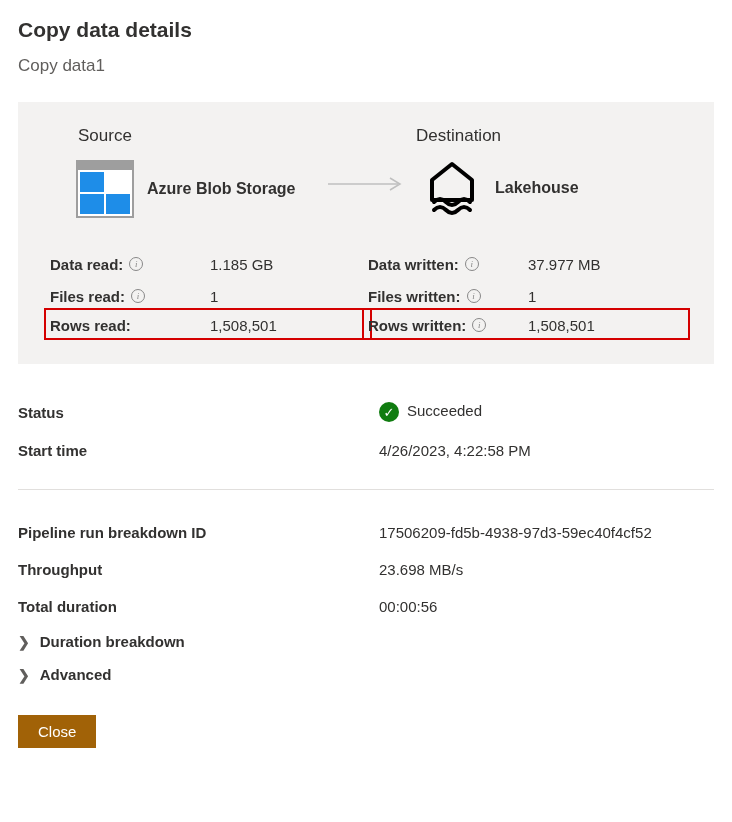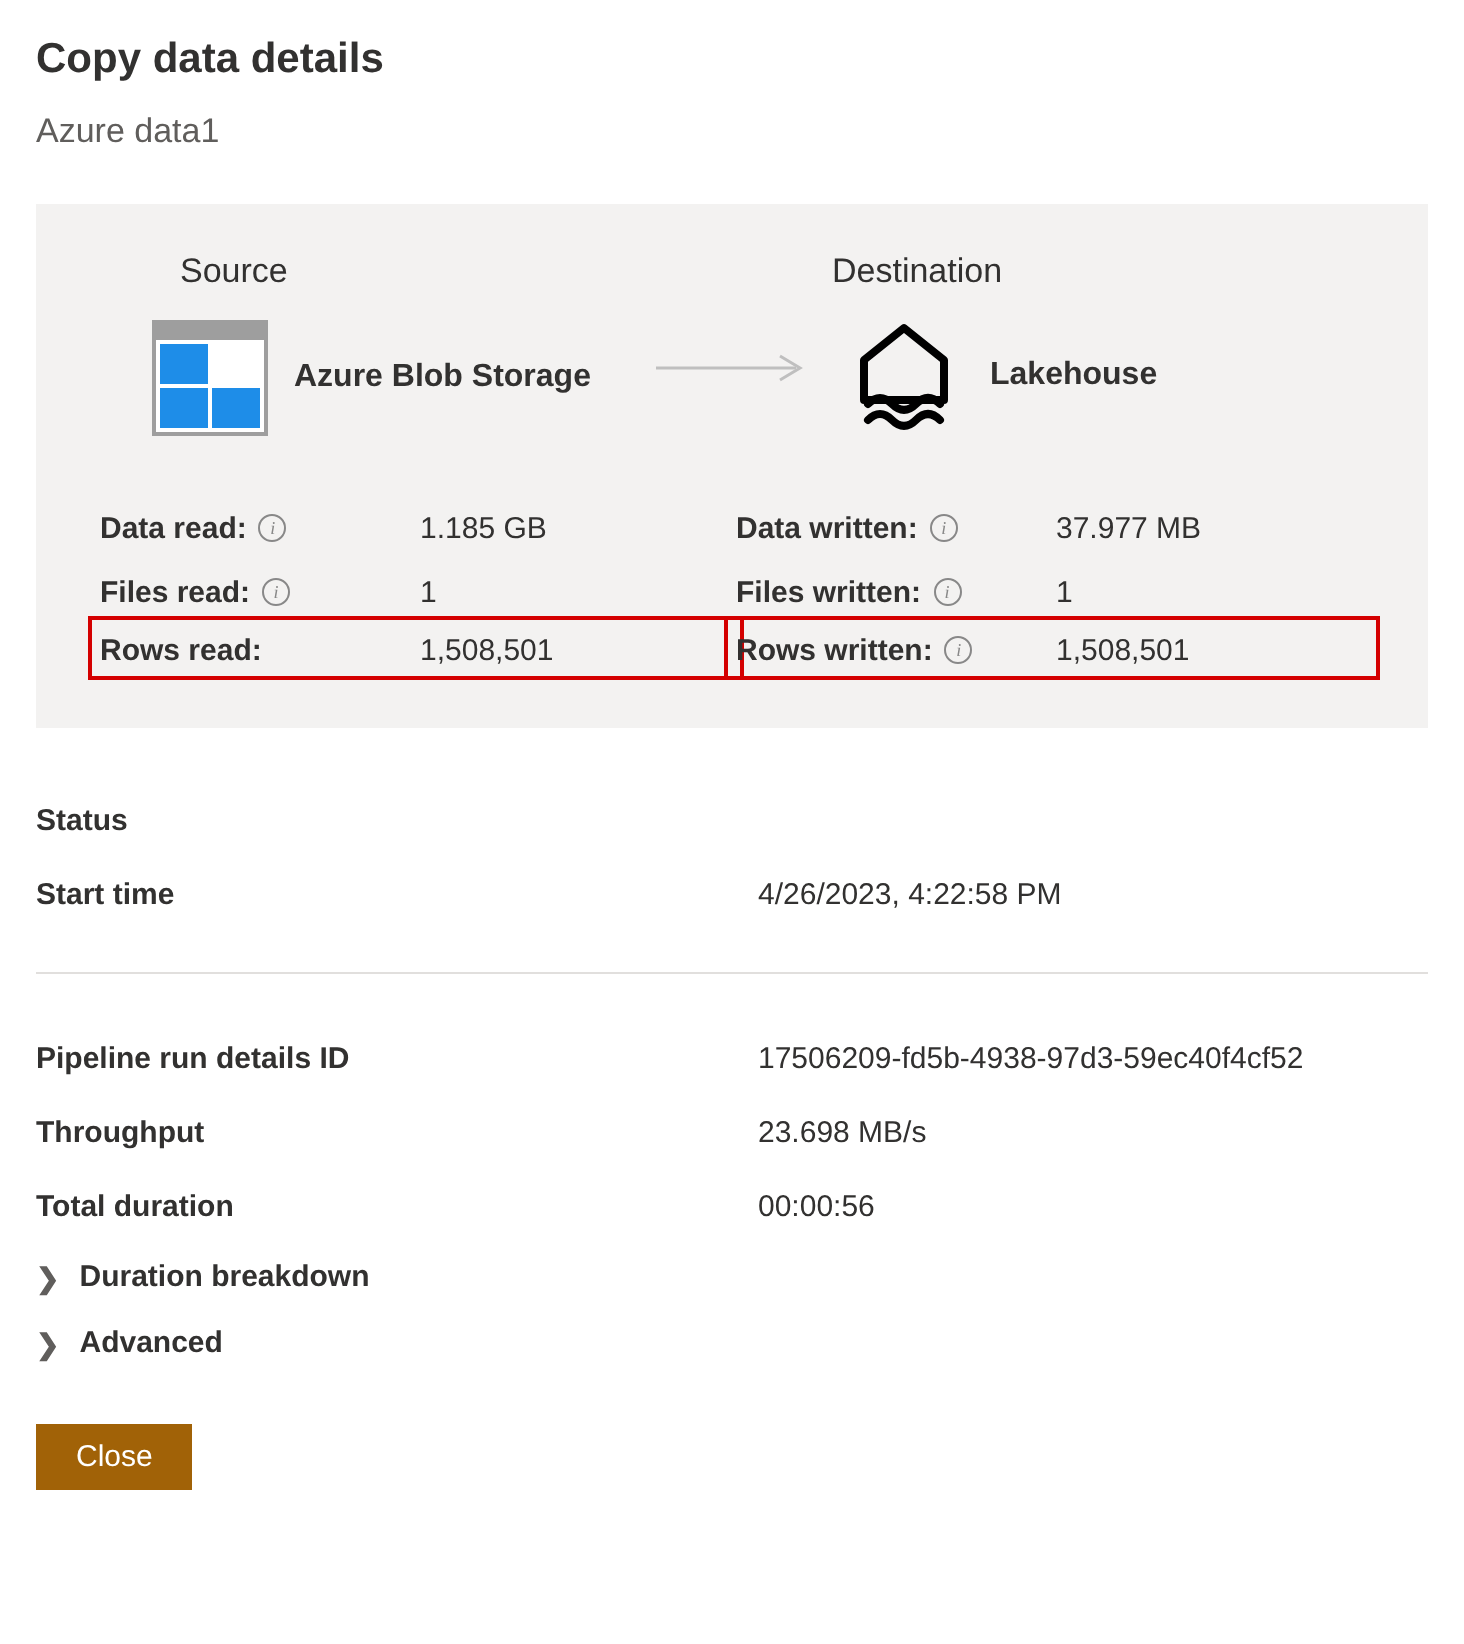--- a/index.html
+++ b/index.html
@@ -30,21 +30,21 @@
       align-items: flex-start;
       margin-bottom: 30px;
     }
     .sd-col {
       flex: 1;
     }
     .sd-heading {
       font-size: 17px;
       color: #323130;
       margin-bottom: 14px;
-      margin-left: 44px;
+      margin-left: 32px;
     }
     .sd-heading.dest { margin-left: 0; }
     .sd-iconrow {
       display: flex;
       align-items: center;
       gap: 13px;
     }
     .sd-iconrow .label {
       font-size: 16px;
       font-weight: 600;
@@ -154,21 +154,21 @@
       cursor: pointer;
     }
     .arrow-svg { width: 80px; height: 20px; }
   </style>
 </head>
 <body>
 
 
 
 <div class="title">Copy data details</div>
-<div class="subtitle">Azure data1</div>
+<div class="subtitle">Copy data1</div>
 
 <div class="source-dest-box">
   <div class="sd-top">
     <div class="sd-col">
       <div class="sd-heading">Source</div>
       <div class="sd-iconrow">
         <div class="azure-icon">
           <div class="tile"></div>
             <div class="tile white"></div>
           <div class="tile"></div>
@@ -241,32 +241,35 @@
           </div>
         <div class="v">1,508,501</div>
       </div>
     </div>
   </div>
 </div>
 
 <div class="meta-section">
   <div class="meta-row">
     <div class="mk">Status</div>
+    <div class="mv">
+      <span class="success-icon">✓</span><span>Succeeded</span>
+    </div>
   </div>
   <div class="meta-row">
     <div class="mk">Start time</div>
     <div class="mv">4/26/2023, 4:22:58 PM</div>
   </div>
 </div>
 
 <hr class="divider">
 
 <div class="meta-section">
   <div class="meta-row">
-    <div class="mk">Pipeline run details ID</div>
+    <div class="mk">Pipeline run breakdown ID</div>
     <div class="mv">17506209-fd5b-4938-97d3-59ec40f4cf52</div>
   </div>
   <div class="meta-row">
     <div class="mk">Throughput</div>
     <div class="mv">23.698 MB/s</div>
   </div>
   <div class="meta-row">
     <div class="mk">Total duration</div>
     <div class="mv">00:00:56</div>
   </div>

